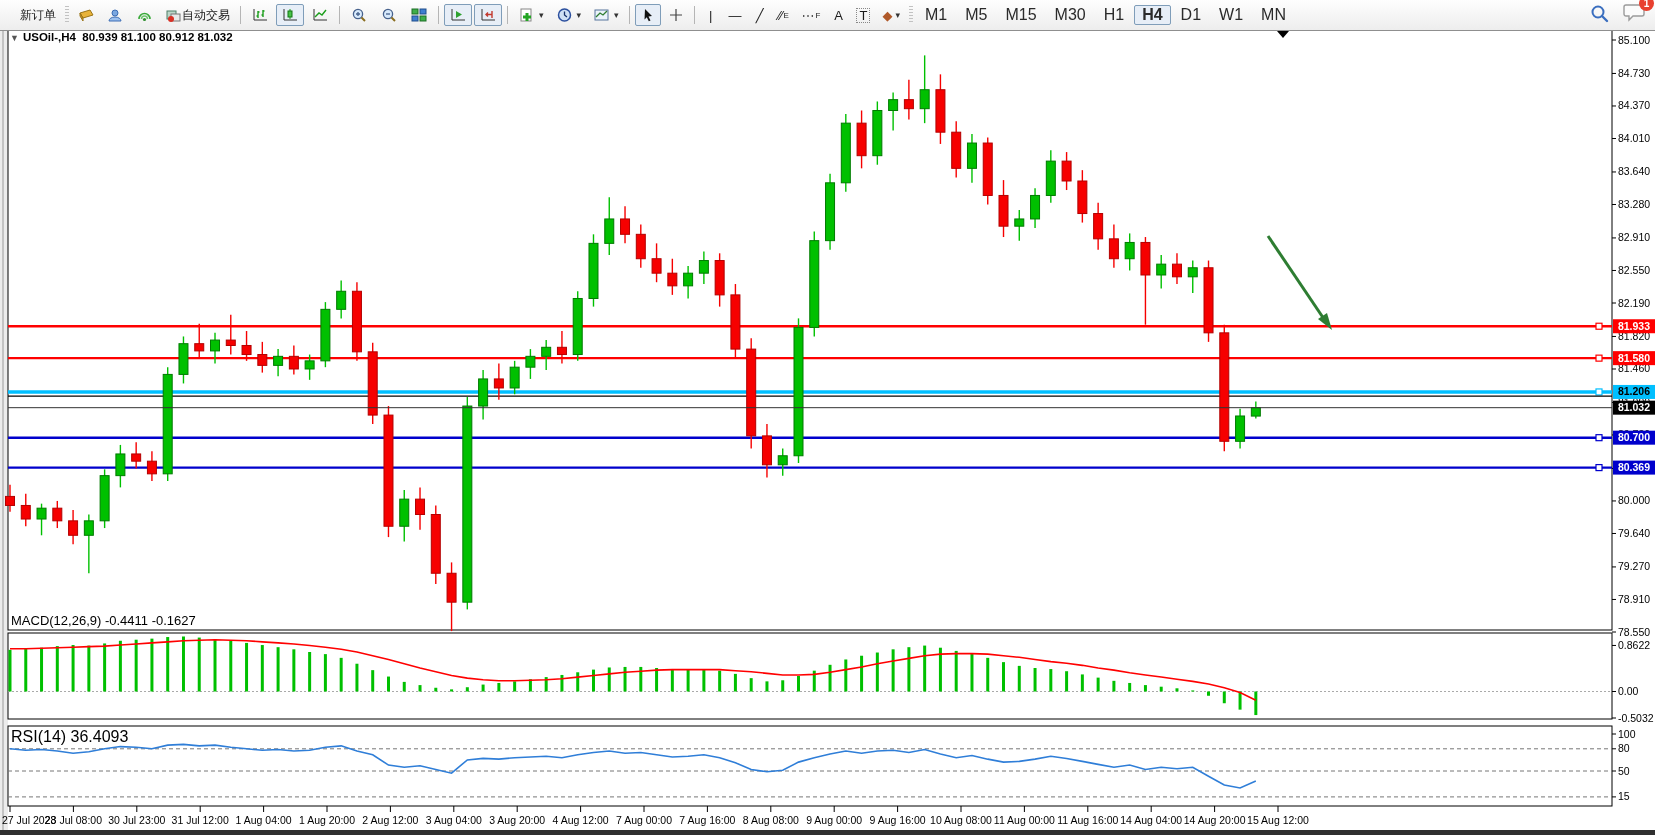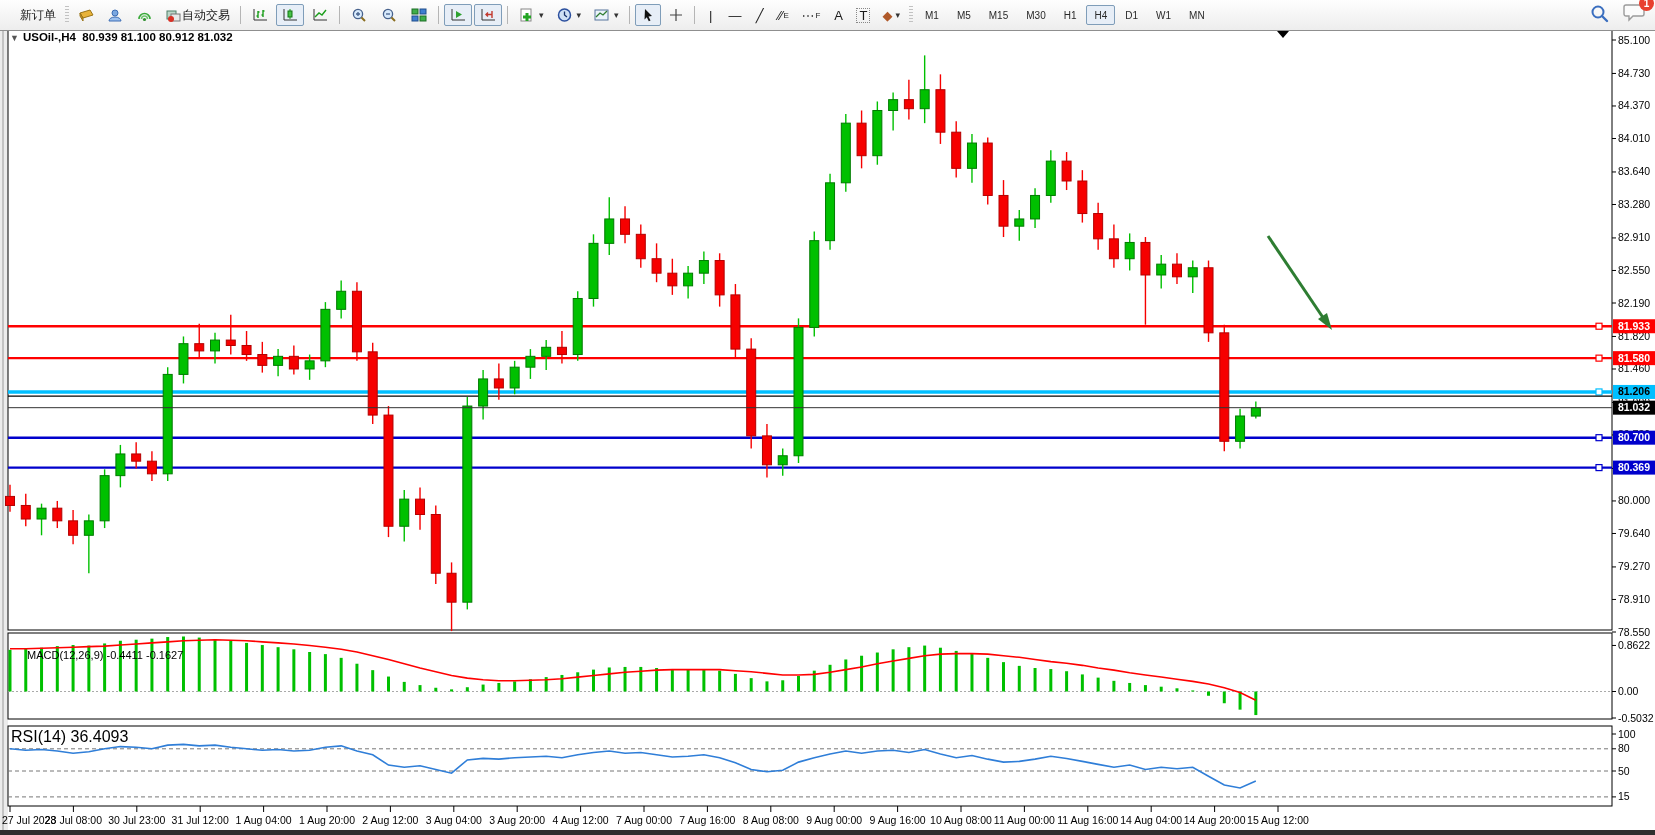--- a/index.html
+++ b/index.html
@@ -5,38 +5,38 @@
   html,body{margin:0;padding:0}
   body{width:1655px;height:835px;position:relative;overflow:hidden;
        font-family:"Liberation Sans",sans-serif;background:#d6d3ce;}
   
   .toolbar{position:absolute;top:0;left:0;right:0;height:31px;z-index:10;
     background:linear-gradient(#fefefe,#ededed);border-bottom:1px solid #8f8f8f;
     display:flex;align-items:center;padding-left:14px;box-sizing:border-box;}
   .tbtn{height:22px;min-width:22px;display:inline-flex;align-items:center;justify-content:center;
     border:1px solid transparent;border-radius:2px;background:transparent;font-family:inherit;
     font-size:12px;color:#1a1a1a;padding:0 4px;margin:0 1px;box-sizing:border-box;cursor:default;}
-  .tbtn.active{background:#e7eef7;border-color:#7f9db9;}
+  .tbtn.active{background:#e7eef7;border-color:#7f9db9;font-weight:bold;}
   .tbtn .dd{font-size:9px;color:#333;margin-left:3px;}
   .sep{width:1px;height:18px;background:#b5b5b5;margin:0 4px;flex:0 0 auto;}
   .grip{width:4px;height:18px;margin:0 3px;flex:0 0 auto;
     background:repeating-linear-gradient(to bottom,#c2c2c2 0 1px,transparent 1px 3px);}
-  .tf{font-size:10px;color:#2a2a2a;padding:0 7px;height:20px;}
+  .tf{font-size:16px;color:#2a2a2a;padding:0 7px;height:20px;}
   .glyph{font-size:13px;line-height:1;}
   .sub{font-size:8px;vertical-align:sub;margin-left:1px;}
   .right-icons{position:absolute;right:8px;top:1px;display:flex;align-items:center;gap:12px;z-index:11;}
   .bubble-wrap{position:relative;}
   .badge{position:absolute;top:-5px;right:-7px;background:#e8402f;color:#fff;border-radius:50%;
     width:15px;height:15px;font-size:10px;font-weight:bold;display:flex;align-items:center;justify-content:center;}
   
   #chartsvg{position:absolute;left:0;top:0;z-index:1;}
   .overlay-label{position:absolute;z-index:3;color:#000;white-space:nowrap;text-align:center;}
   .chart-title{left:10px;top:31px;font-size:11.5px;font-weight:bold;}
   .chart-title .arrow{color:#555;font-size:9px;margin-right:4px;}
-  .macd-label{left:11px;top:649px;font-size:11px;margin-left:16px;}
+  .macd-label{left:11px;top:613px;font-size:13px;}
   .rsi-label{left:11px;top:728px;font-size:16px;}
 </style>
 </head>
 <body>
 
 <svg id="chartsvg" width="1655" height="835">
     <rect x="0" y="27" width="1655" height="804" fill="#ffffff"></rect>
     <rect x="0" y="27" width="8" height="804" fill="#ececec"></rect>
     <line x1="3" y1="27" x2="3" y2="830" stroke="#9a9a9a"></line>
     <rect x="0" y="830" width="1655" height="5" fill="#2f2f2f"></rect>

